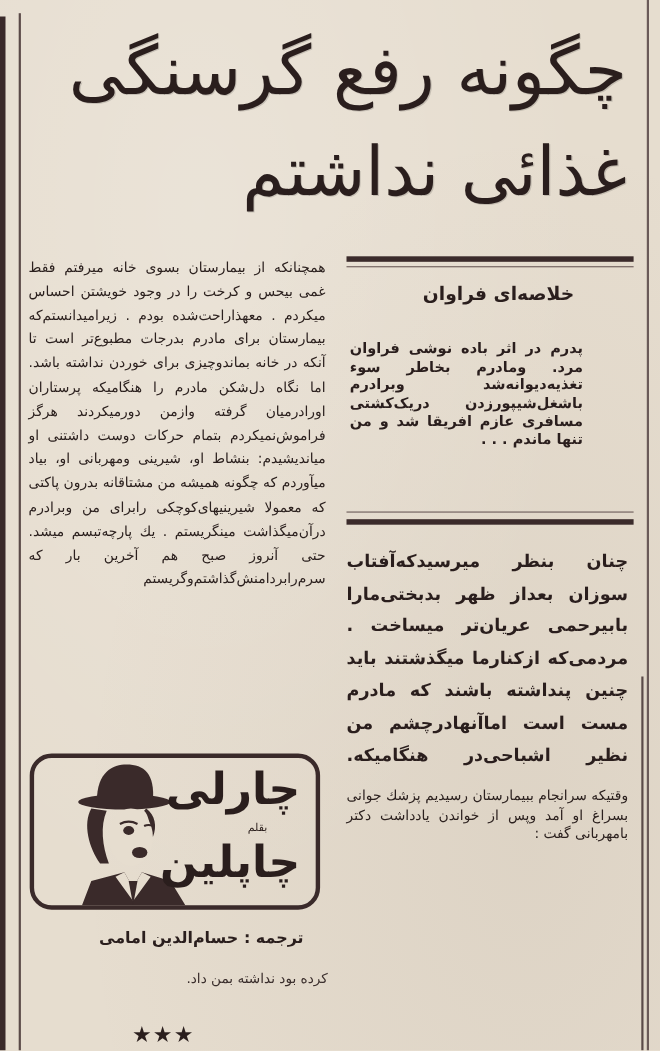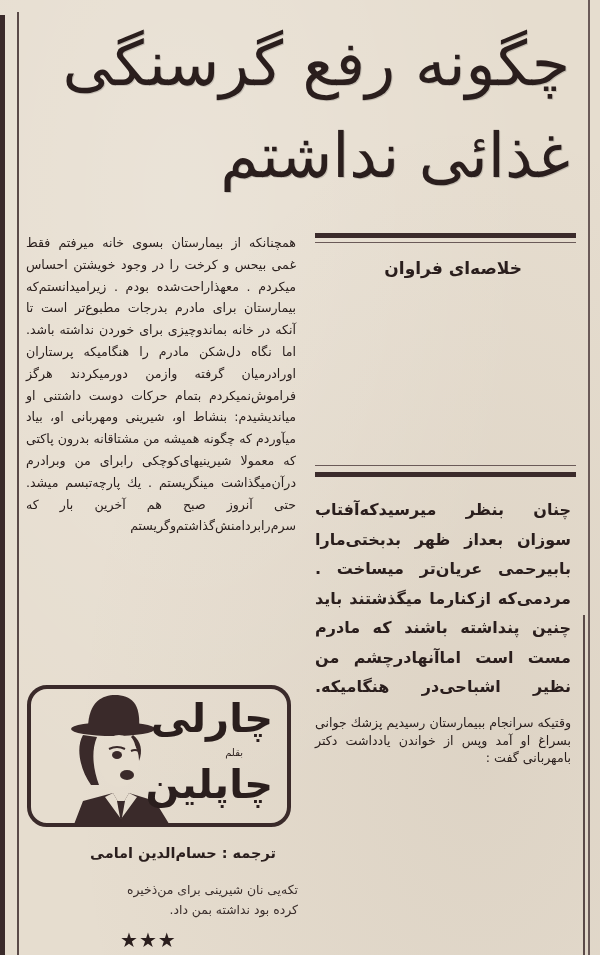--- a/index.html
+++ b/index.html
@@ -103,20 +103,21 @@
 
   <div class="headline">
     <div>چگونه رفع گرسنگی</div>
     <div>غذائی نداشتم</div>
   </div>
 
   <div class="rule-thick" style="left:315px; top:233px; width:261px;"></div>
   <div class="rule-thin" style="left:315px; top:242px; width:261px;"></div>
 
   <div class="summary-title">خلاصه‌ای فراوان</div>
+  <div class="summary-body">پدرم در اثر باده نوشی فراوان مرد. ومادرم بخاطر سوء تغذیه‌دیوانه‌شد وبرادرم باشغل‌شیپورزدن دریک‌کشتی مسافری عازم افریقا شد و من تنها ماندم . . .</div>
 
   <div class="rule-thin" style="left:315px; top:465px; width:261px;"></div>
   <div class="rule-thick" style="left:315px; top:472px; width:261px;"></div>
 
   <div class="left-col">
     <p class="last">همچنانکه از بیمارستان بسوی خانه میرفتم فقط غمی بیحس و کرخت را در وجود خویشتن احساس میکردم . معهذاراحت‌شده بودم . زیرامیدانستم‌که بیمارستان برای مادرم بدرجات مطبوع‌تر است تا آنکه در خانه بماندوچیزی برای خوردن نداشته باشد. اما نگاه دل‌شکن مادرم را هنگامیکه پرستاران اورادرمیان گرفته وازمن دورمیکردند هرگز فراموش‌نمیکردم بتمام حرکات دوست داشتنی او میاندیشیدم: بنشاط او، شیرینی ومهربانی او، بیاد میآوردم که چگونه همیشه من مشتاقانه بدرون پاکتی که معمولا شیرینیهای‌کوچکی رابرای من وبرادرم درآن‌میگذاشت مینگریستم . یك پارچه‌تبسم میشد. حتی آنروز صبح هم آخرین بار که سرم‌رابردامنش‌گذاشتم‌وگریستم</p>
   </div>
 
   <div class="right-col">
     <span>چنان بنظر میرسیدکه‌آفتاب سوزان بعداز ظهر بدبختی‌مارا بابیرحمی عریان‌تر میساخت . مردمی‌که ازکنارما میگذشتند باید چنین پنداشته باشند که مادرم مست است اماآنهادرچشم من نظیر اشباحی‌در هنگامیکه.</span>
@@ -147,17 +148,16 @@
       <path d="M74 112 L78 134 L82 112 Z" fill="#3a2a2a"></path>
     </svg>
     <div class="chaplin-name1">چارلی</div>
     <div class="chaplin-by">بقلم</div>
     <div class="chaplin-name2">چاپلین</div>
   </div>
 
   <div class="translator">ترجمه : حسام‌الدین امامی</div>
 
   <div class="footer-text">
-    <p>تکه‌یی نان شیرینی برای من‌ذخیره</p>
     <p>کرده بود نداشته بمن داد.</p>
   </div>
   <div class="stars">★★★</div>
 </div>
 
 </body></html>

